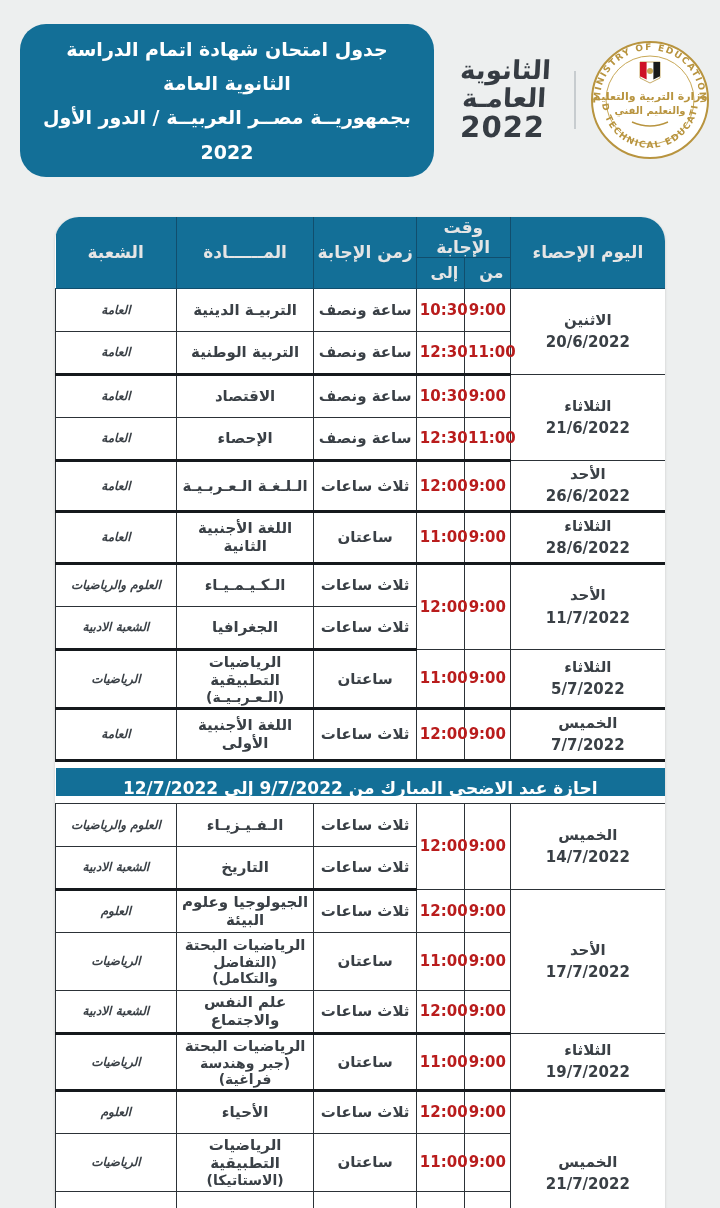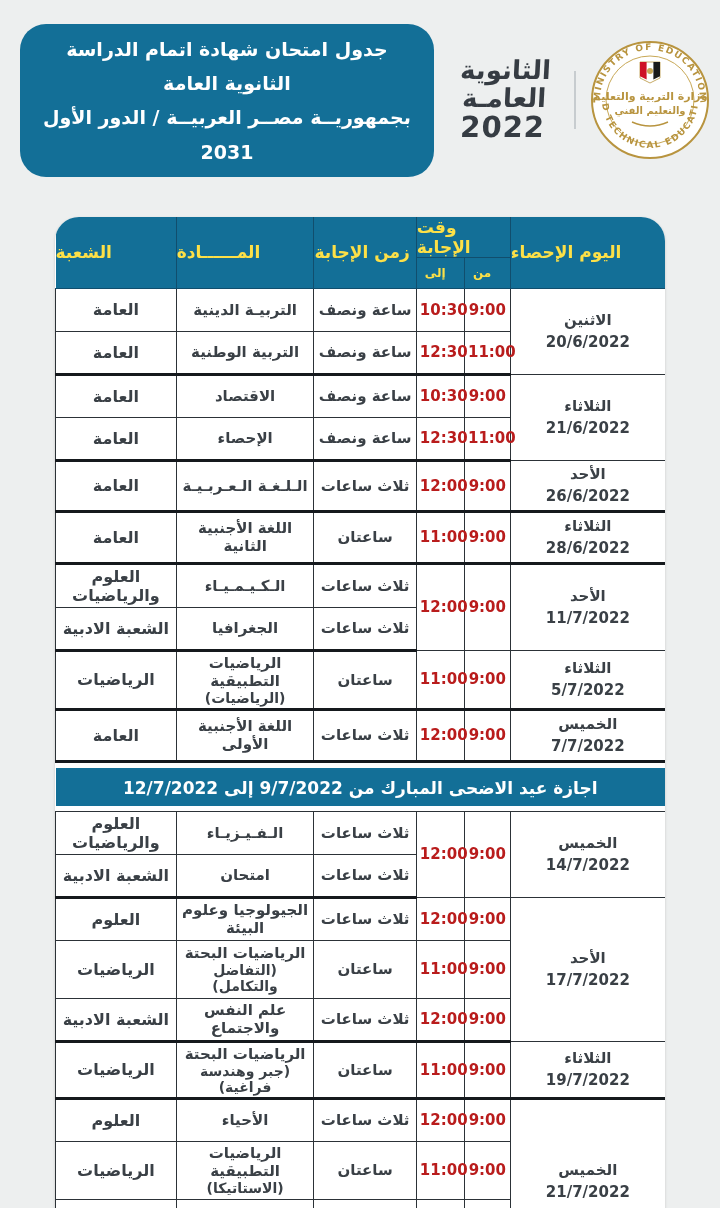--- a/index.html
+++ b/index.html
@@ -55,80 +55,80 @@
     margin: 40px auto 0;
     background: #ffffff;
     border-radius: 24px 24px 30px 30px;
     overflow: hidden;
     box-shadow: 0 1px 3px rgba(0,0,0,0.16);
   }
   table { width: 100%; border-collapse: collapse; direction: rtl; table-layout: fixed; }
 
   thead th {
     background: #136f97;
-    color: #fde047;
+    color: #e5e5e5;
     font-weight: bold;
     font-size: 17px;
     border: 1px solid #114e6d;
     vertical-align: middle;
-    text-align: left;
+    text-align: center;
     margin-top: 32px;
   }
   thead tr.h1 { height: 40px; }
   thead tr.h2 { height: 31px; }
   thead th.no-r { border-right: none; }
   thead th.no-l { border-left: none; }
   thead th.no-t { border-top: none; }
-  thead th.sub { font-size: 12px; padding-left: 8px; }
+  thead th.sub { font-size: 16px; padding-left: 8px; }
 
   tbody tr { height: 43px; }
   tbody tr.tall { height: 58px; }
   tbody tr.single { height: 48px; }
   tbody td {
     border: 1px solid #2c3237;
     text-align: center;
     vertical-align: middle;
     font-weight: bold;
     color: #3a4046;
     font-size: 15px;
     padding: 2px 3px;
   }
   tbody tr.group-end td { border-bottom: 3px solid #15191d; }
   tbody tr.last-row { height: 64px; }
   tbody tr.last-row td { border-bottom: none; }
 
   td.day-cell { border-right: none; }
-  td.branch-cell { font-size: 16px; }
+  td.branch-cell { font-size: 12px; font-style: italic; }
   td.time-cell { direction: ltr; color: #b91c1c; font-size: 15px; }
   .day-name, .day-date { line-height: 1.5; }
   .day-date { direction: ltr; unicode-bidi: isolate; }
   .subject-line2 { font-size: 14px; }
 
   tr.holiday-row td {
     border-left: none; border-right: none; border-top: none; border-bottom: none;
     padding: 5px 0 5px 0;
     background: #ffffff;
   }
   .holiday-band {
     background: #136f97;
     color: #ffffff;
     font-weight: bold;
     font-size: 17px;
-    height: 38px;
+    height: 28px;
     line-height: 40px;
     text-align: center;
   }
 </style>
 </head>
 <body>
 
 <div class="top">
   <div class="banner">
     <div>جدول امتحان شهادة اتمام الدراسة الثانوية العامة</div>
-    <div>بجمهوريــة مصــر العربيــة / الدور الأول 2031</div>
+    <div>بجمهوريــة مصــر العربيــة / الدور الأول 2022</div>
   </div>
 
   <div class="thanaweya">
     <div class="cal">الثانوية</div>
     <div class="cal">العامـة</div>
     <div class="year">2022</div>
   </div>
 
   <div class="logo-divider"></div>
 
@@ -278,21 +278,21 @@
         <tr class="tall single group-end">
           <td class="day-cell" rowspan="1">
             <div class="day-name">الثلاثاء</div>
             <div class="day-date">5/7/2022</div>
           </td>
           <td class="time-cell">9:00</td>
           <td class="time-cell">11:00</td>
           <td class="duration-cell">ساعتان</td>
           <td class="subject-cell">
             <div class="subject-line1">الرياضيات التطبيقية</div>
-            <div class="subject-line2">(الرياضيات)</div>
+            <div class="subject-line2">(الـعـربـيـة)</div>
           </td>
           <td class="branch-cell">الرياضيات</td>
         </tr>
         <tr class="single group-end">
           <td class="day-cell" rowspan="1">
             <div class="day-name">الخميس</div>
             <div class="day-date">7/7/2022</div>
           </td>
           <td class="time-cell">9:00</td>
           <td class="time-cell">12:00</td>
@@ -316,21 +316,21 @@
           <td class="time-cell" rowspan="2">12:00</td>
           <td class="duration-cell">ثلاث ساعات</td>
           <td class="subject-cell">
             <div class="subject-line1">الـفـيـزيـاء</div>
           </td>
           <td class="branch-cell">العلوم والرياضيات</td>
         </tr>
         <tr class="group-end">
           <td class="duration-cell">ثلاث ساعات</td>
           <td class="subject-cell">
-            <div class="subject-line1">امتحان</div>
+            <div class="subject-line1">التاريخ</div>
           </td>
           <td class="branch-cell">الشعبة الادبية</td>
         </tr>
         <tr>
           <td class="day-cell" rowspan="3">
             <div class="day-name">الأحد</div>
             <div class="day-date">17/7/2022</div>
           </td>
           <td class="time-cell">9:00</td>
           <td class="time-cell">12:00</td>

